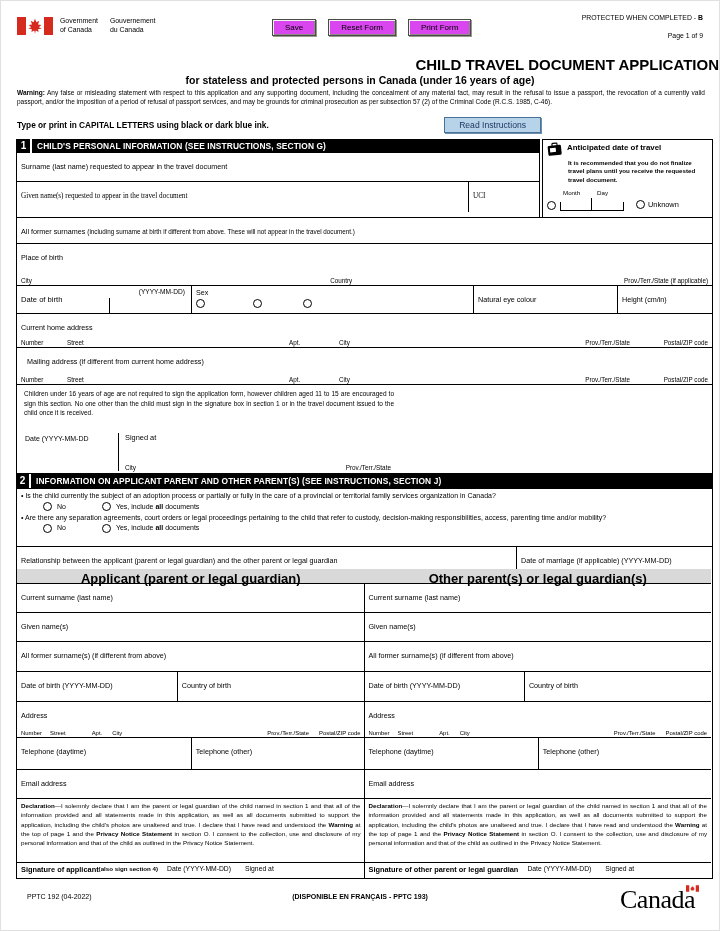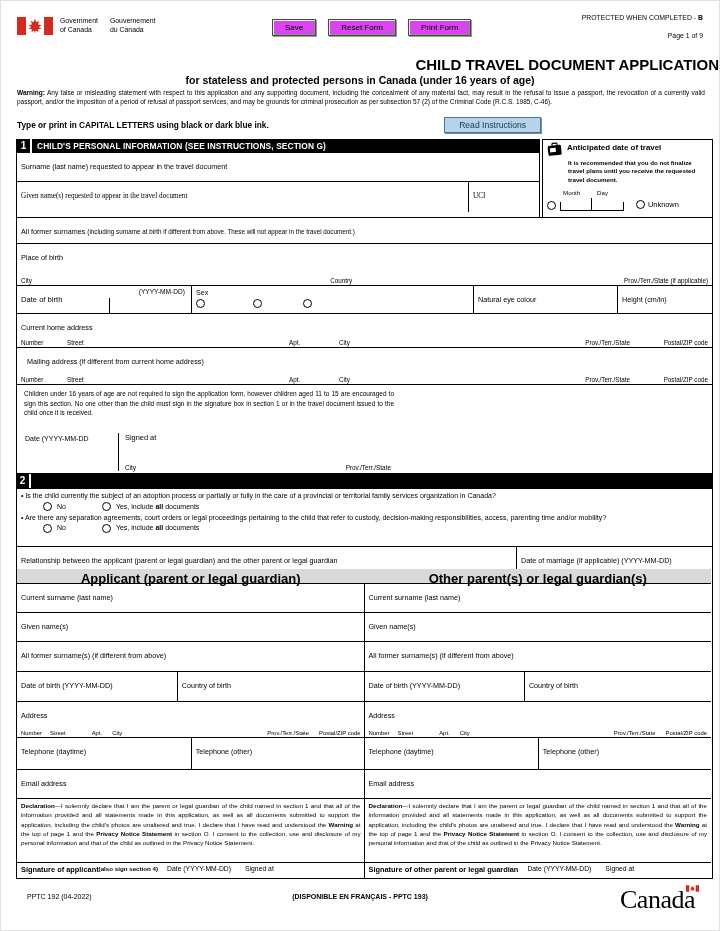--- a/index.html
+++ b/index.html
@@ -300,20 +300,21 @@
         <span class="sg-dv"></span>
         <span class="sg-signed">Signed at</span>
         <span class="sg-city">City</span>
         <span class="sg-prov">Prov./Terr./State</span>
       </div>
     </div>
 
     <div class="row" style="border:none;margin-top:0">
       <div class="secbar">
         <span class="secnum">2</span>
+        <span class="secttl">INFORMATION ON APPLICANT PARENT AND OTHER PARENT(S) (SEE INSTRUCTIONS, SECTION J)</span>
       </div>
     </div>
 
     <div class="row qblock" style="margin-top:0">
       <div><span>•</span> <span>Is the child currently the subject of an adoption process or partially or fully in the care of a provincial or territorial family services organization in Canada?</span></div>
       <div class="qrad">
         <span class="radio"></span>
           <span>No</span>
         <span class="gap"></span>
         <span class="radio"></span>

